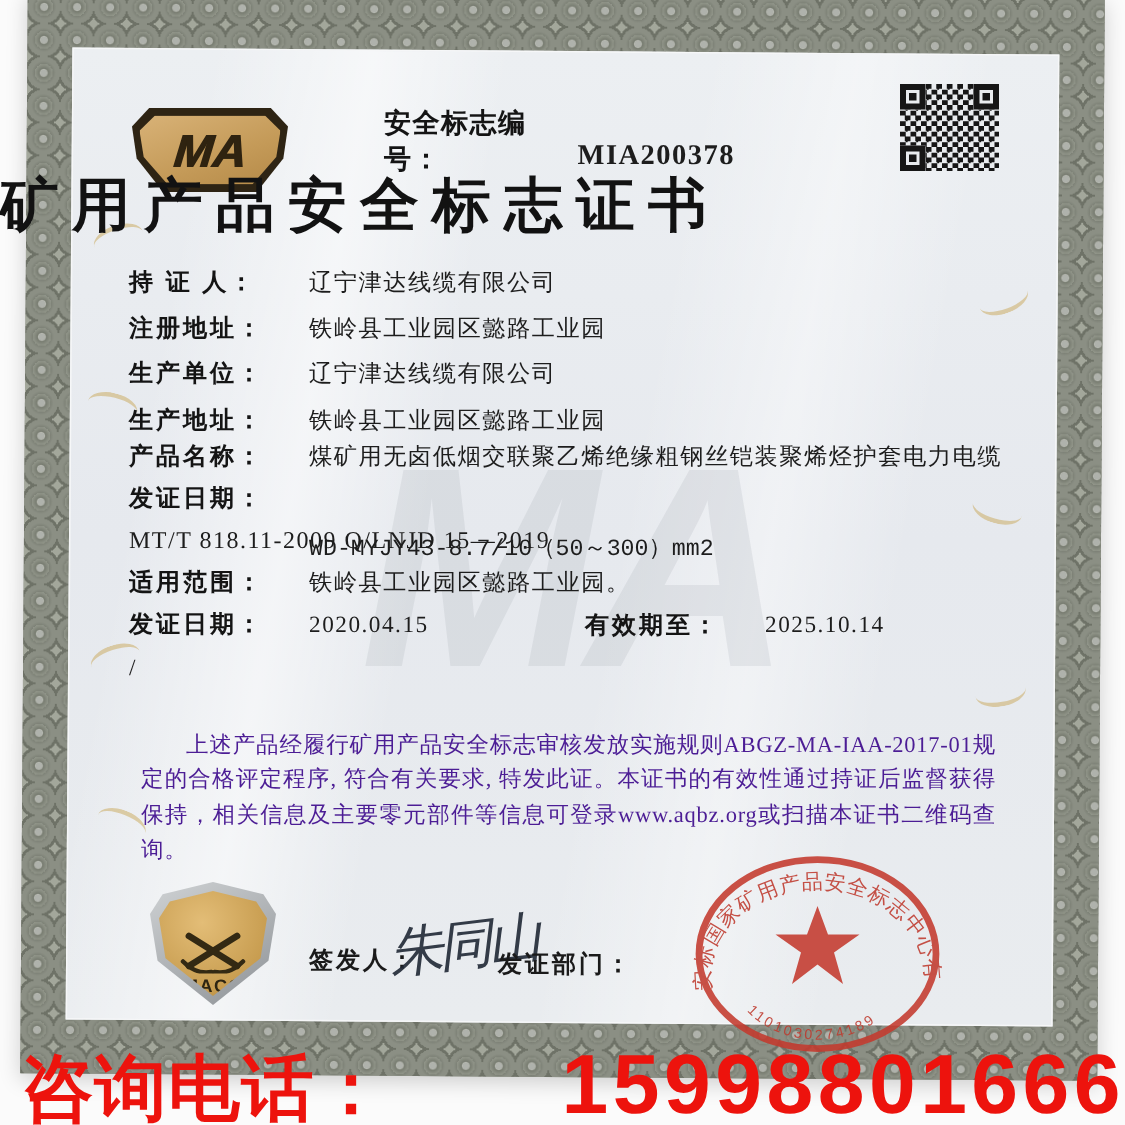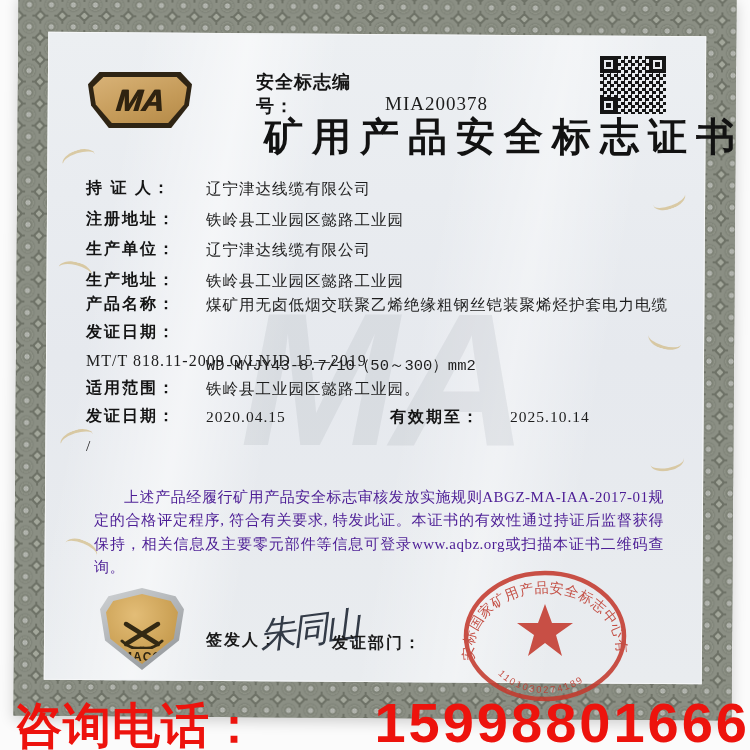--- a/index.html
+++ b/index.html
@@ -53,33 +53,33 @@
     display:flex;align-items:center;justify-content:center;
   }
   .ma-logo .txt{
     font-size:31px;font-weight:900;font-style:italic;color:#2f2310;
     transform:skewX(-6deg);letter-spacing:0px;line-height:1;
     text-shadow:1px 0 #2f2310;
   }
   
   .certno{position:absolute;left:256px;top:70px;display:flex;align-items:flex-end;gap:9px;}
   .certno .lab{font-size:18px;font-weight:bold;letter-spacing:1px;}
-  .certno .val{font-size:19px;font-weight:normal;font-family:"Liberation Serif","DejaVu Serif",serif;letter-spacing:1px;}
+  .certno .val{font-size:19px;font-weight:bold;font-family:"Liberation Serif","DejaVu Serif",serif;letter-spacing:1px;}
   
   .qr{position:absolute;left:600px;top:56px;width:66px;height:58px;
       background-color:#e9ecef;
       background-image:repeating-conic-gradient(#161616 0 25%, transparent 0 50%);
       background-size:7px 7px;}
   .fp{position:absolute;width:17px;height:17px;border:4px solid #161616;background:#e9ecef;box-sizing:border-box;}
   .fp::after{content:"";position:absolute;inset:2px;background:#161616;}
   .fp.tl{left:0;top:0}.fp.tr{right:0;top:0}.fp.bl{left:0;bottom:0}
   
   .title{
-    position:absolute;left:0;top:110px;width:734px;text-align:right;
-    font-size:39px;font-weight:900;letter-spacing:9px;color:#121212;padding-left:10px;
+    position:absolute;left:0;top:110px;width:734px;text-align:left;
+    font-size:39px;font-weight:900;letter-spacing:9px;color:#121212;
   }
   
   .row{position:absolute;left:86px;display:flex;align-items:flex-start;}
   .lab{font-weight:bold;font-size:16px;color:#141414;width:120px;flex:0 0 auto;letter-spacing:2px;}
   .val{font-size:15.5px;color:#1d1d1d;font-family:"Liberation Serif","DejaVu Serif",serif;letter-spacing:1px;max-width:470px;line-height:1.45;}
   .row.wide .lab{width:auto;margin-right:14px;letter-spacing:1px;}
   .row.wide .val{font-family:"Liberation Serif","DejaVu Serif",serif;font-size:16px;}
   .mono{font-family:"Liberation Mono","DejaVu Sans Mono",monospace;letter-spacing:0;margin-top:33px;}
   .pair2{position:absolute;left:390px;display:flex;align-items:flex-end;}
   

